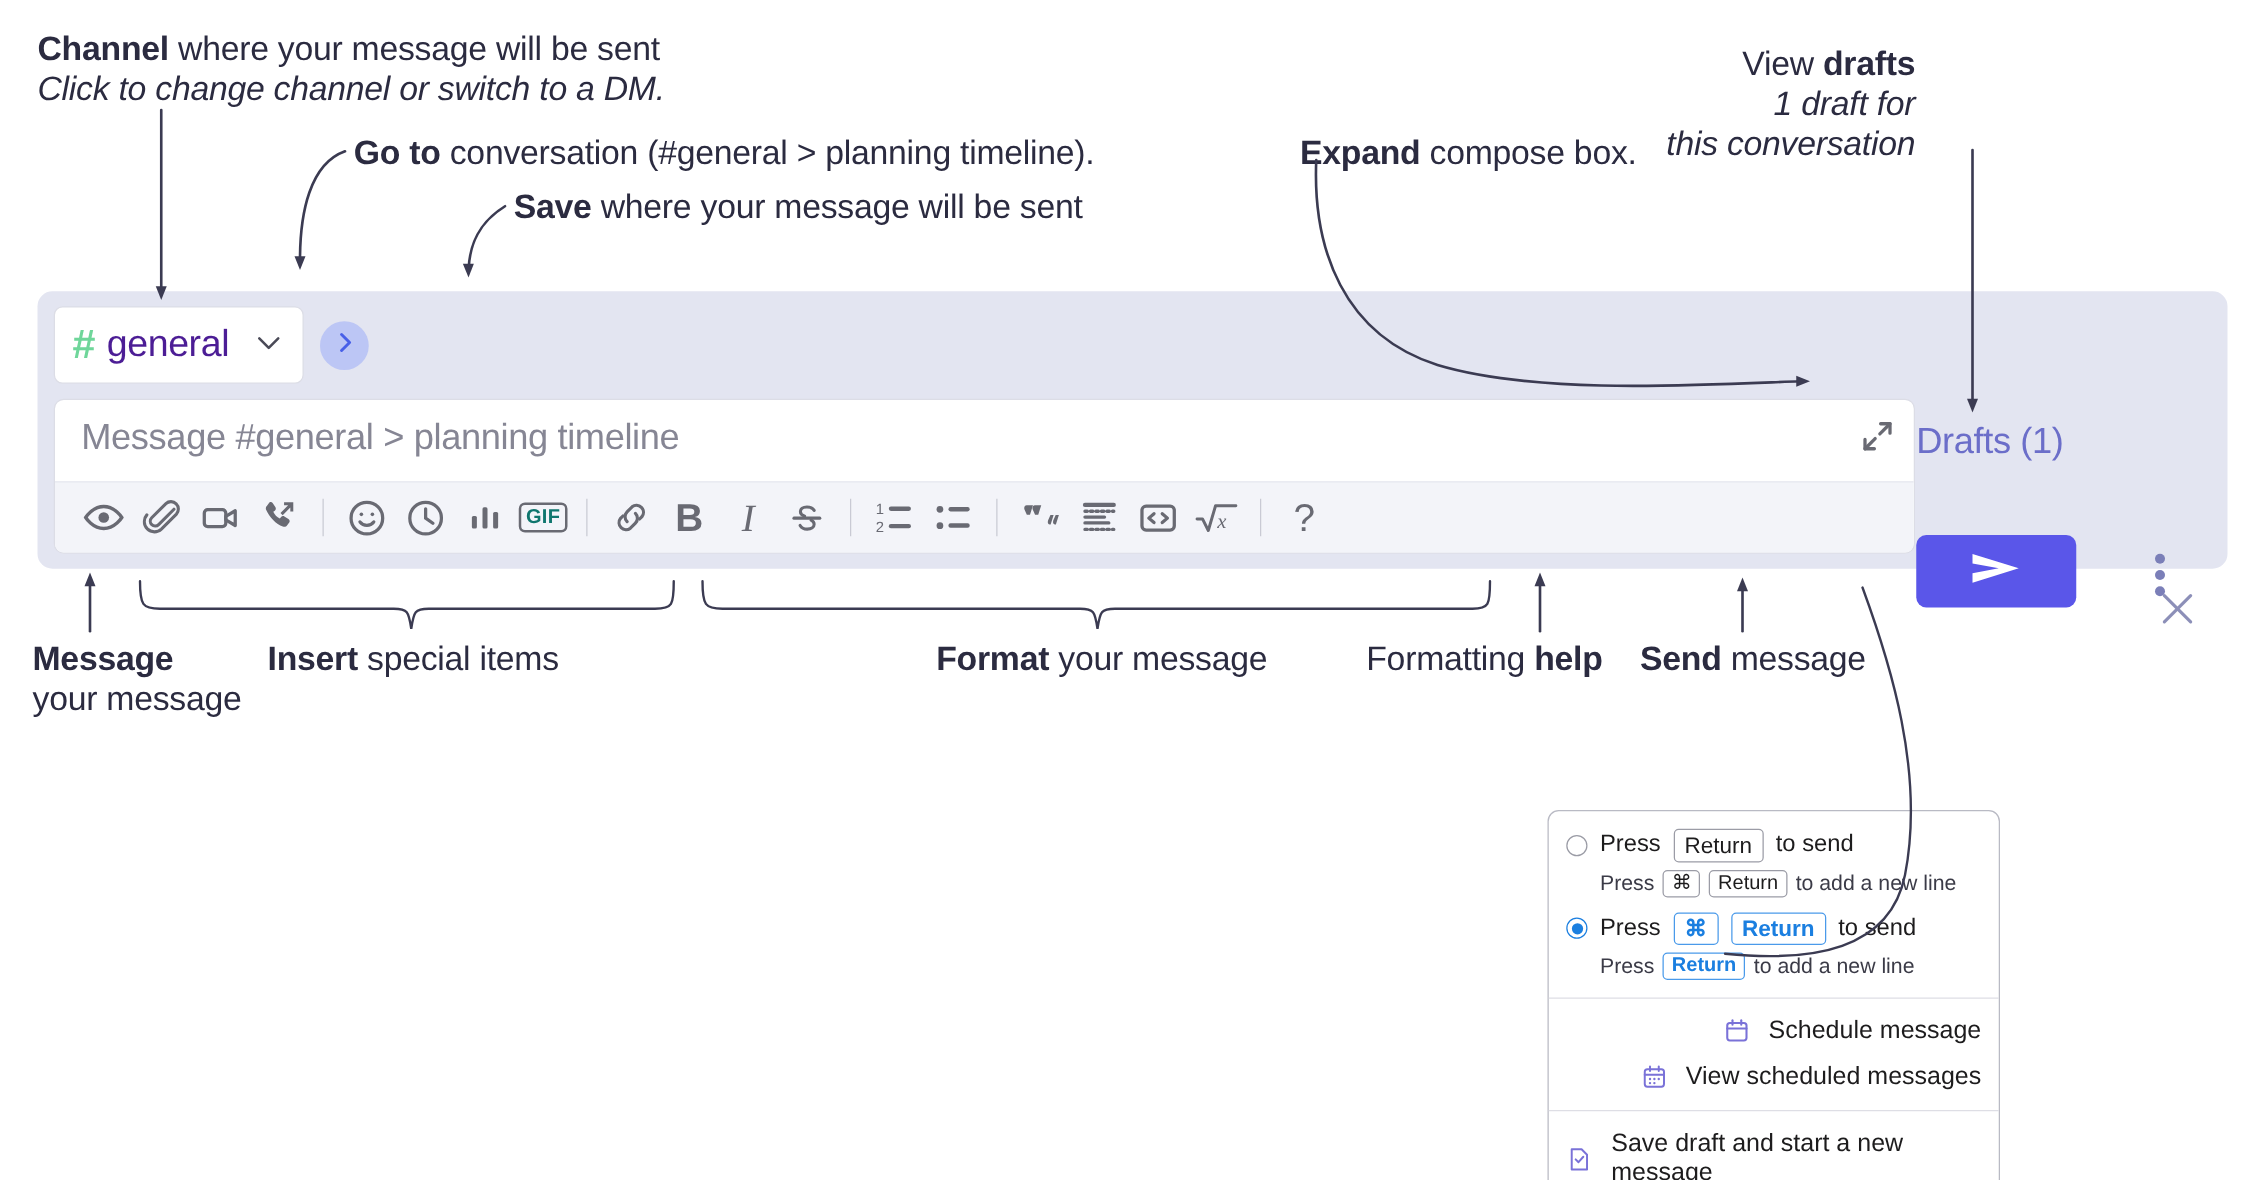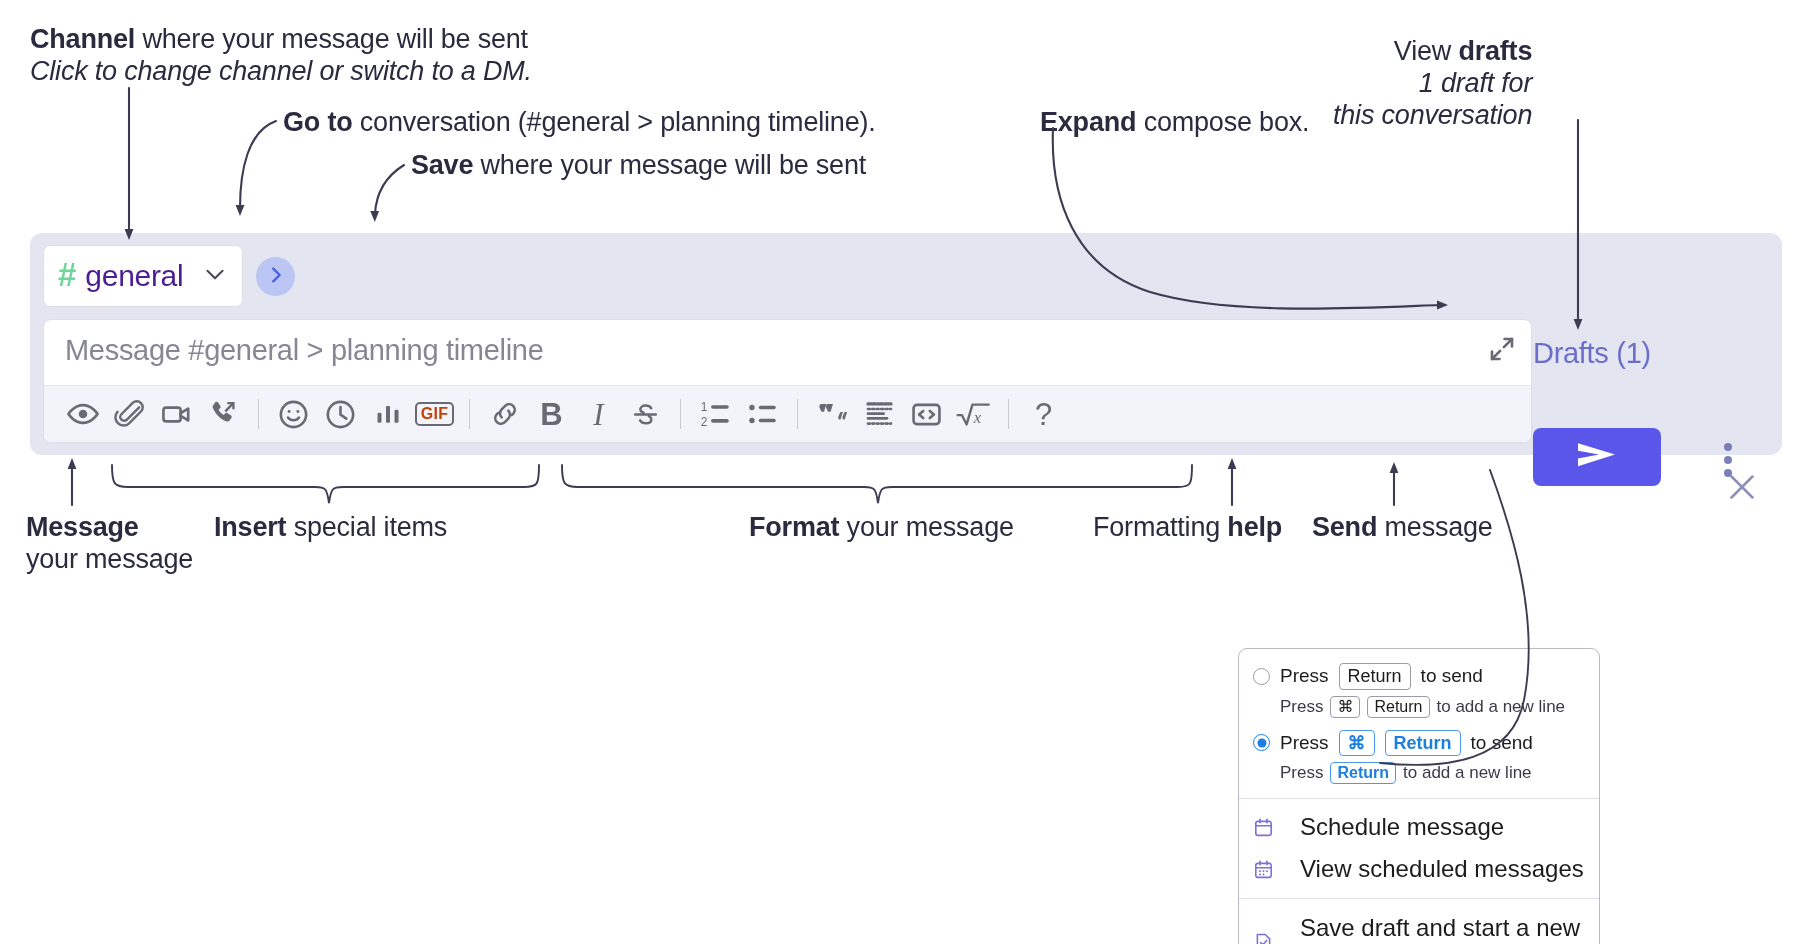--- a/index.html
+++ b/index.html
@@ -100,21 +100,21 @@
   }
   .tbtn{
     width:47px;height:47px;
     display:flex;align-items:center;justify-content:center;
     cursor:pointer;color:#696a73;flex:none;
   }
   .tsep{width:1px;height:30px;background:#c9cad4;margin:0 11px;flex:none;}
   .gifbox{
     border:2.2px solid #696a73;border-radius:5px;
     font-size:16px;font-weight:700;letter-spacing:0.3px;
-    padding:2px 4px;line-height:1;color:#c2410c;
+    padding:2px 4px;line-height:1;color:#0f766e;
   }
   .bold-g{font-size:31px;font-weight:700;color:#696a73;line-height:1;}
   .ital-g{font-size:31px;font-style:italic;font-family:"Liberation Serif",serif;color:#696a73;line-height:1;}
 
   
   #drafts-link{
     position:absolute;left:1533px;top:337px;
     font-size:29px;color:#6b6ec9;cursor:pointer;letter-spacing:-0.3px;
   }
   #panel-close{
@@ -159,22 +159,22 @@
     transform:translate(-50%,-50%);
   }
   .kbd{
     display:inline-block;border:1.4px solid #9b9ca6;border-radius:4px;
     padding:1px 8px;font-size:18px;line-height:1.25;color:#1d1c1d;background:#fff;
   }
   .kbd.blue{border-color:#4a9aea;color:#1b7fe0;font-weight:600;}
   .kbd.sm{font-size:16px;padding:0px 6px;}
   .sub-row{display:flex;align-items:center;gap:7px;padding:4px 14px 4px 41px;font-size:17px;color:#3b3b47;}
   .item-row{
-    display:flex;align-items:center;gap:26px;
-    padding:7px 14px;cursor:pointer;font-size:24px;
+    display:flex;align-items:center;gap:15px;
+    padding:7px 14px;cursor:pointer;font-size:20px;justify-content:flex-end;
   }
   .item-row .ico{display:flex;color:#7a72d8;flex:none;}
 
   
   #overlay{position:absolute;left:0;top:0;width:1814px;height:944px;pointer-events:none;}
 </style>
 </head>
 <body>
 
 <div class="stage">

